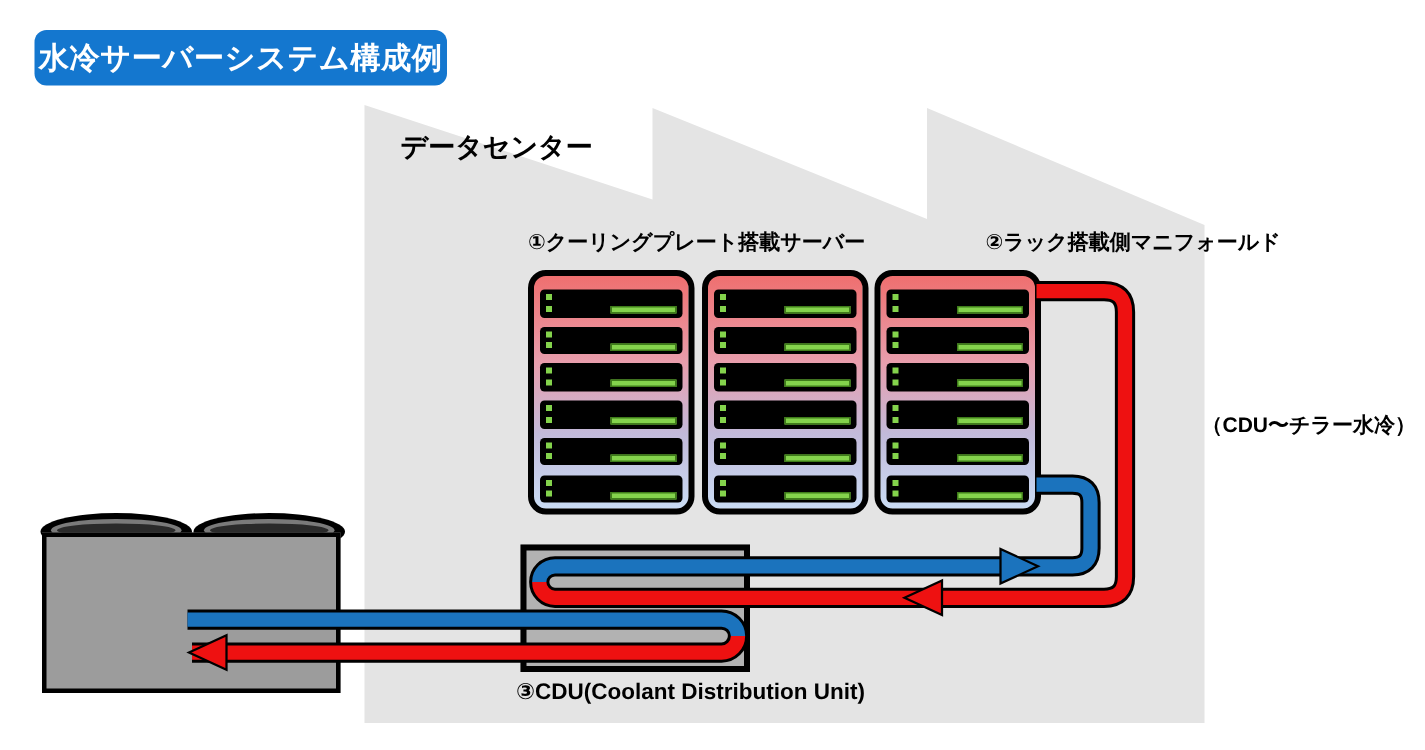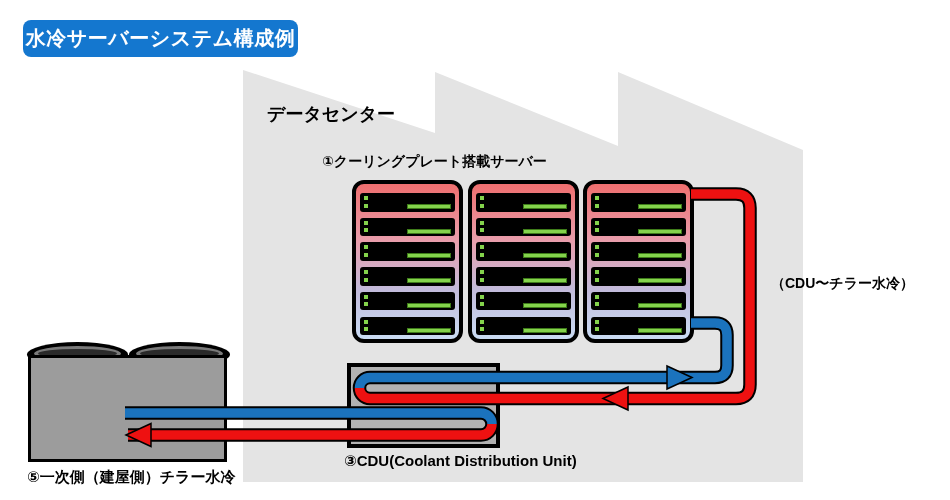--- a/index.html
+++ b/index.html
@@ -9,22 +9,22 @@
   }
   .abs{position:absolute;}
   svg{position:absolute;left:0;top:0;}
   
   .banner{
     left:23px;top:20px;width:275px;height:37px;border-radius:8px;
     background:var(--banner-blue);display:flex;align-items:center;justify-content:center;
     z-index:6;
   }
   .banner span{color:#fff;font-weight:bold;font-size:20px;letter-spacing:.5px;}
-  .dc-label{left:267px;top:86px;font-size:18px;font-weight:bold;z-index:6;white-space:nowrap;margin-top:16px;}
-  .small-label{font-size:14px;font-weight:bold;z-index:6;white-space:nowrap;line-height:1.28;}
+  .dc-label{left:267px;top:86px;font-size:18px;font-weight:bold;z-index:6;white-space:nowrap;}
+  .small-label{font-size:14px;font-weight:bold;z-index:6;white-space:nowrap;line-height:1.28;margin-left:30px;}
   .mid-label{font-size:15px;font-weight:bold;z-index:6;white-space:nowrap;}
   
   .cyl{width:101px;height:25px;border-radius:50%;background:#000;z-index:2;}
   .cyl .mid{position:absolute;left:7px;top:4px;right:7px;bottom:6px;border-radius:50%;background:#7a7a7a;}
   .cyl .core{position:absolute;left:4px;top:3px;right:4px;bottom:3px;border-radius:50%;background:#2a2a2a;}
   .chiller-box{
     left:28px;top:355px;width:199px;height:107px;background:var(--chiller-gray);
     border:3px solid #000;box-sizing:border-box;z-index:3;
   }
   
@@ -183,19 +183,19 @@
     <path d="M 359.5 388 A 10.5 10.5 0 0 1 370 377.5 H 715 Q 727 377.5 727 365.5 V 335 Q 727 323 715 323 H 691" fill="none" stroke-width="9.5" style="stroke:var(--pipe-blue)"></path>
     <path d="M 359.5 388 A 10.5 10.5 0 0 0 370 398.5 H 736 Q 750 398.5 750 384.5 V 208 Q 750 194 736 194 H 691" fill="none" stroke-width="9.5" style="stroke:var(--pipe-red)"></path>
     <path d="M 125 413 H 481 A 11 11 0 0 1 492 424" fill="none" stroke-width="9.5" style="stroke:var(--pipe-blue)"></path>
     <path d="M 492 424 A 11 11 0 0 1 481 435 H 128" fill="none" stroke-width="9.5" style="stroke:var(--pipe-red)"></path>
     <polygon points="692,377.5 667,366 667,389" stroke="#000" stroke-width="1.5" style="fill:var(--pipe-blue)"></polygon>
     <polygon points="603,398.5 628,387 628,410" stroke="#000" stroke-width="1.5" style="fill:var(--pipe-red)"></polygon>
     <polygon points="126,435 151,423.5 151,446.5" stroke="#000" stroke-width="1.5" style="fill:var(--pipe-red)"></polygon>
   </svg>
 
   <div class="abs small-label" style="left:322px;top:153px;">①クーリングプレート搭載サーバー</div>
+  <div class="abs small-label" style="left:627px;top:153px;">②ラック搭載側マニフォールド</div>
   <div class="abs small-label" style="left:771px;top:275px;">
     <div>（CDU〜チラー水冷）</div>
   </div>
   <div class="abs mid-label" style="left:344px;top:452px;">③CDU(Coolant Distribution Unit)</div>
-  <div class="abs mid-label" style="left:27px;top:468px;">⑤一次側（建屋側）チラー水冷</div>
 
 </div>
 
 </body></html>

